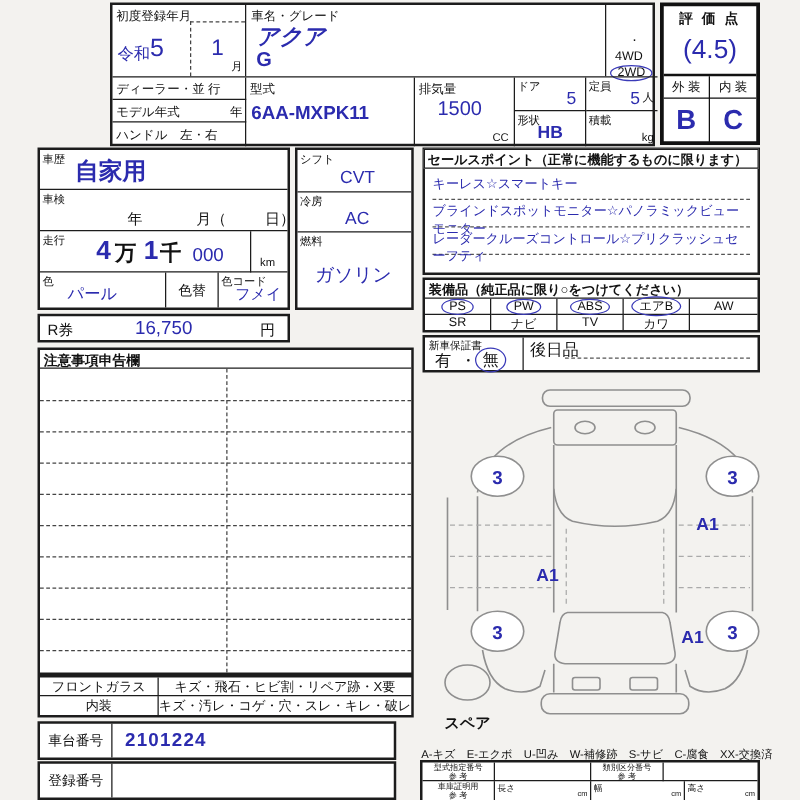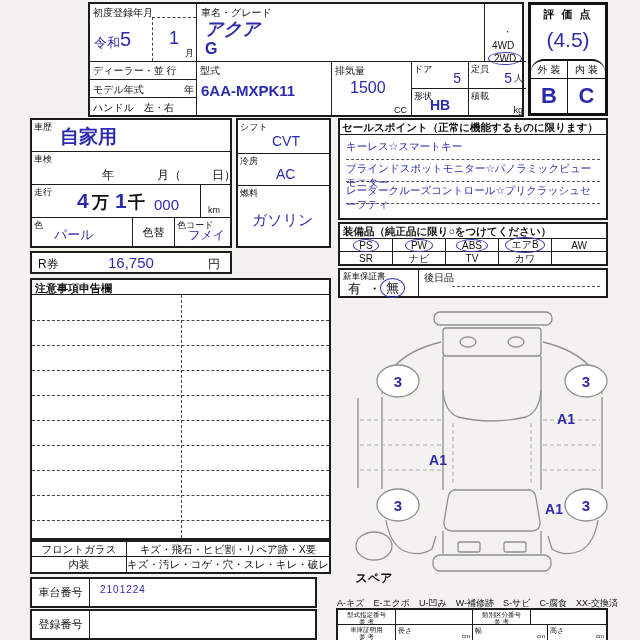--- a/index.html
+++ b/index.html
@@ -87,21 +87,21 @@
           <span class="abs lbl tiny" style="left:2px;top:1px;">積載</span>
           <span class="abs lbl tiny" style="right:3px;bottom:2px;">kg</span>
         </div>
       </div>
     </div>
   </div>
 
   <div class="abs b3" style="left:528px;top:2px;width:80px;height:114px;">
     <div class="abs ctr lbl" style="left:0;top:2px;width:74px;height:14px;font-size:11px;font-weight:bold;letter-spacing:2px;">評 価 点</div>
     <div class="abs ctr blue" style="left:0;top:18px;width:74px;height:34px;font-size:21px;">(4.5)</div>
-    <div class="abs" style="left:0;top:54px;width:74px;height:54px;border-top:2px solid #111;border-radius:13px;">
+    <div class="abs" style="left:0;top:54px;width:74px;height:54px;border-top:2px solid #111;">
       <div class="abs" style="left:36px;top:0;width:1px;height:54px;background:#111;"></div>
       <div class="abs ctr lbl" style="left:0;top:2px;width:36px;height:14px;font-size:10px;">外 装</div>
       <div class="abs ctr lbl" style="left:37px;top:2px;width:37px;height:14px;font-size:10px;">内 装</div>
       <div class="abs" style="left:0;top:17px;width:74px;height:1px;background:#111;"></div>
       <div class="abs ctr blue" style="left:0;top:18px;width:36px;height:34px;font-size:22px;font-weight:bold;">B</div>
       <div class="abs ctr blue" style="left:37px;top:18px;width:37px;height:34px;font-size:22px;font-weight:bold;">C</div>
     </div>
   </div>
 
   <div class="abs b2" style="left:30px;top:118px;width:202px;height:130px;">
@@ -184,21 +184,21 @@
       <div class="abs ctr lbl" style="left:95px;top:0;width:202px;height:15px;font-size:10.5px;">キズ・飛石・ヒビ割・リペア跡・X要</div>
     </div>
     <div class="abs" style="left:0;top:15px;width:297px;height:15px;">
       <div class="abs ctr lbl" style="left:0;top:0;width:95px;height:15px;font-size:10.5px;border-right:1px solid #1c1c1c;">内装</div>
       <div class="abs ctr lbl" style="left:95px;top:0;width:202px;height:15px;font-size:10.5px;">キズ・汚レ・コゲ・穴・スレ・キレ・破レ</div>
     </div>
   </div>
 
   <div class="abs b2" style="left:30px;top:577px;width:287px;height:31px;">
     <div class="abs ctr lbl" style="left:0;top:0;width:58px;height:27px;font-size:11px;border-right:1px solid #1c1c1c;">車台番号</div>
-    <span class="abs blue" style="left:68px;top:5px;font-size:10px;font-weight:normal;letter-spacing:1px;">2101224</span>
+    <span class="abs blue" style="left:68px;top:5px;font-size:15px;font-weight:bold;letter-spacing:1px;">2101224</span>
   </div>
 
   <div class="abs b2" style="left:30px;top:609px;width:287px;height:31px;">
     <div class="abs ctr lbl" style="left:0;top:0;width:58px;height:27px;font-size:11px;border-right:1px solid #1c1c1c;">登録番号</div>
     <span class="abs blue" style="left:68px;top:5px;font-size:15px;"></span>
   </div>
 
   <div class="abs b2" style="left:338px;top:118px;width:270px;height:102px;">
     <div class="abs blue" style="left:6px;top:20px;width:254px;height:20px;font-size:10.5px;border-bottom:1.5px dashed #555;">キーレス☆スマートキー</div>
     <div class="abs b1" style="left:-1px;top:-1px;width:268px;height:16px;">
@@ -243,21 +243,21 @@
         </div>
     </div>
   </div>
 
   <div class="abs b2" style="left:338px;top:268px;width:270px;height:30px;">
     <span class="abs lbl" style="left:3px;top:1px;font-size:8.5px;">新車保証書</span>
     <span class="abs lbl" style="left:8px;top:10px;font-size:13px;">有</span>
     <span class="abs lbl" style="left:28px;top:10px;font-size:13px;">・</span>
     <span class="abs circ circled lbl" style="left:40px;top:8px;font-size:13px;">無</span>
     <div class="abs" style="left:78px;top:0;width:1px;height:26px;background:#1c1c1c;"></div>
-    <span class="abs lbl" style="left:84px;top:1px;font-size:10px;">後日品</span>
+    <span class="abs lbl" style="left:84px;top:1px;font-size:13px;">後日品</span>
     <div class="abs" style="left:112px;top:16px;width:148px;height:0;border-top:1.5px dashed #555;"></div>
   </div>
 
   <svg class="abs" style="left:338px;top:298px;" width="270" height="296" viewBox="0 0 270 296">
     <g stroke="#8f8f8f" stroke-width="1.3" fill="none">
 
       <rect x="96" y="14" width="118" height="13" rx="6"></rect>
 
       <rect x="105" y="30" width="98" height="28" rx="3"></rect>
       <ellipse cx="130" cy="44" rx="8" ry="5"></ellipse>

